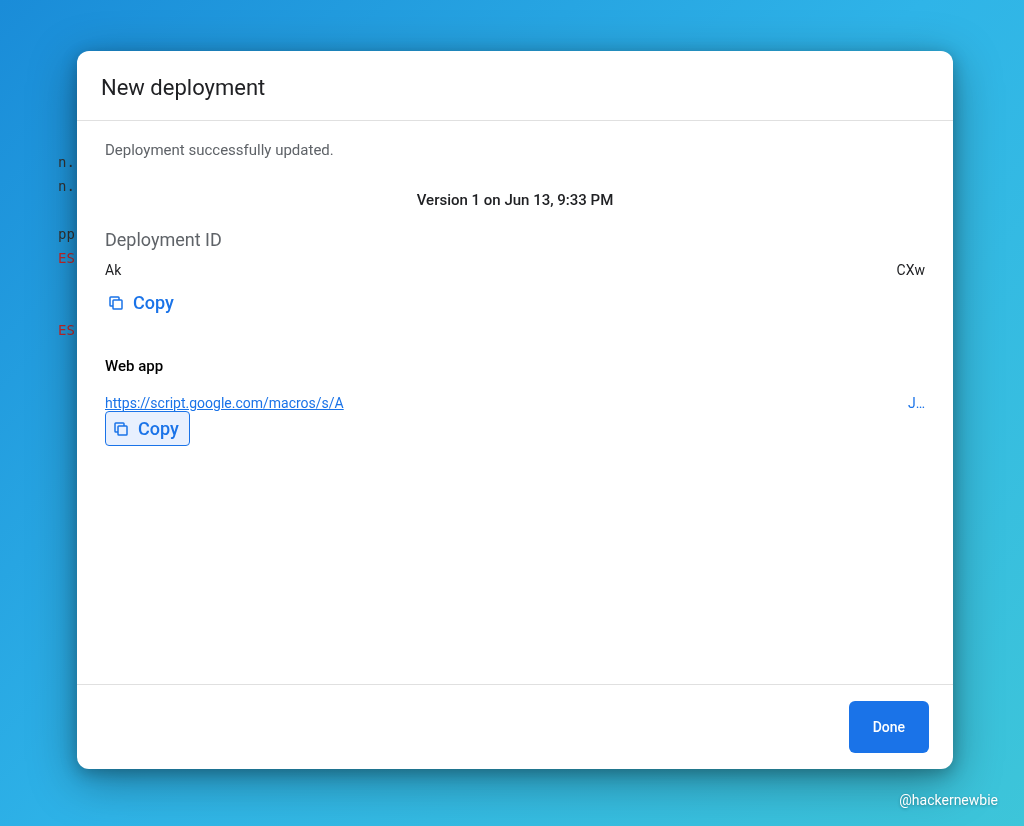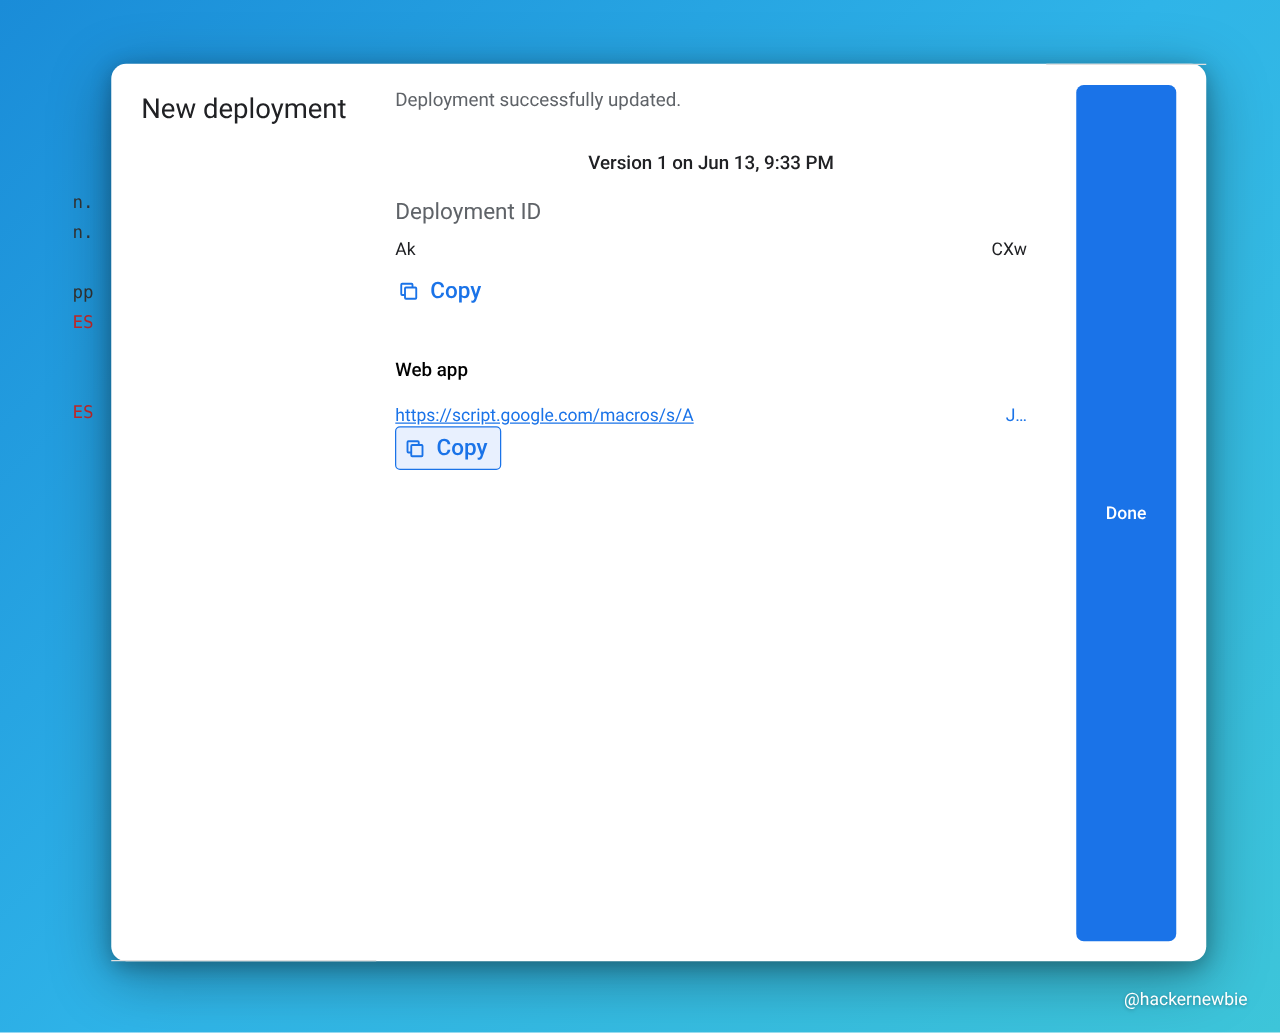--- a/index.html
+++ b/index.html
@@ -34,35 +34,34 @@
     .modal {
       position: absolute;
       top: 51px;
       left: 77px;
       width: 876px;
       height: 718px;
       background: #ffffff;
       border-radius: 12px;
       box-shadow: 0 12px 48px rgba(0,0,0,0.35), 0 4px 16px rgba(0,0,0,0.25);
       display: flex;
-      flex-direction: row;
-      margin-left: 12px;
+      flex-direction: column;
     }
     .modal-header {
       padding: 24px 24px 20px 24px;
       border-bottom: 1px solid #e0e0e0;
     }
     .modal-title {
       font-size: 22px;
       font-weight: 400;
       color: #202124;
     }
     .modal-body {
       flex: 1;
-      padding: 20px 15px;
+      padding: 20px 28px;
       overflow: hidden;
     }
     .status-message {
       font-size: 15px;
       color: #5f6368;
       margin-bottom: 32px;
     }
     .version-header {
       font-size: 15px;
       font-weight: 500;
@@ -136,21 +135,21 @@
       border-top: 1px solid #e0e0e0;
       padding: 16px 24px;
       display: flex;
       justify-content: flex-end;
     }
     .done-button {
       background: #1a73e8;
       color: #ffffff;
       border: none;
       border-radius: 6px;
-      padding: 2px 24px;
+      padding: 18px 24px;
       font-size: 14px;
       font-weight: 500;
       cursor: pointer;
       font-family: inherit;
     }
     .watermark {
       position: absolute;
       bottom: 18px;
       right: 26px;
       color: #ffffff;

